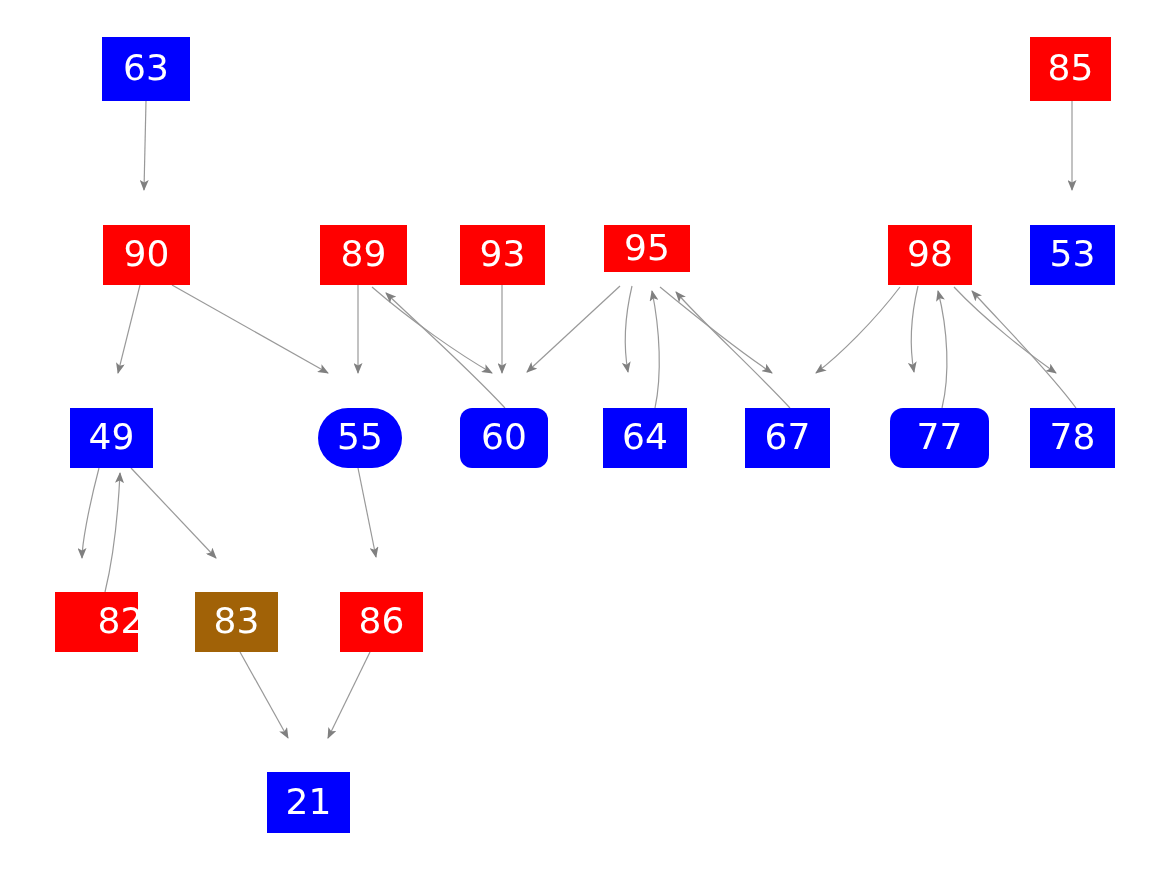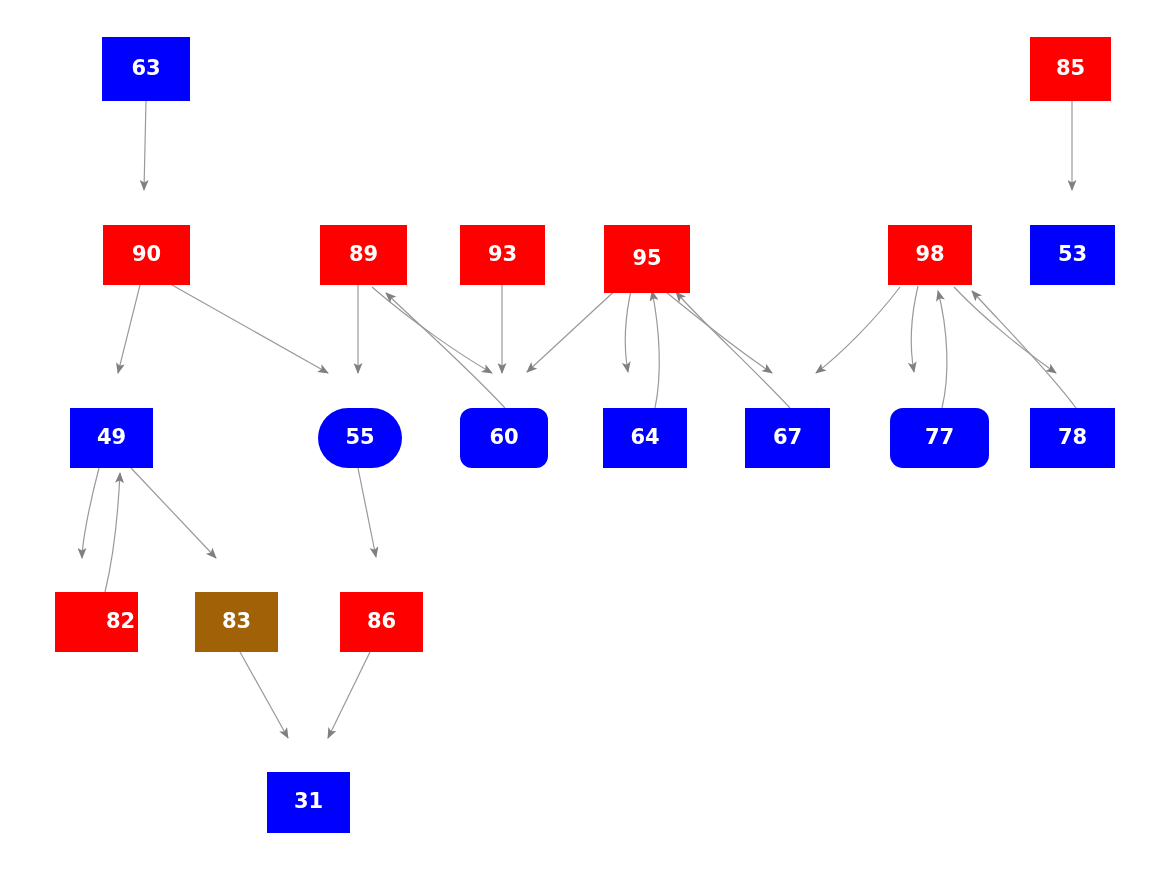--- a/index.html
+++ b/index.html
@@ -26,22 +26,22 @@
     height: 875px;
     pointer-events: none;
   }
   .node {
     position: absolute;
     display: flex;
     align-items: center;
     justify-content: center;
     color: #ffffff;
     font-family: "DejaVu Sans", "Liberation Sans", sans-serif;
-    font-size: 21px;
-    font-weight: 700;
+    font-size: 36px;
+    font-weight: 400;
     line-height: 1;
     letter-spacing: 0px;
     box-sizing: border-box;
     user-select: none;
   }
   .node-label {
     display: block;
     transform: translateY(-1px);
   }
 </style>
@@ -91,21 +91,21 @@
       </div>
       <div class="node" style="left: 103px; top: 225px; width: 87px; height: 60px; background: rgb(255, 0, 0);">
         <span class="node-label">90</span>
       </div>
       <div class="node" style="left: 320px; top: 225px; width: 87px; height: 60px; background: rgb(255, 0, 0);">
         <span class="node-label">89</span>
       </div>
       <div class="node" style="left: 460px; top: 225px; width: 85px; height: 60px; background: rgb(255, 0, 0);">
         <span class="node-label">93</span>
       </div>
-      <div class="node" style="left: 604px; top: 225px; width: 86px; height: 68px; background: rgb(255, 0, 0);">
+      <div class="node" style="left: 604px; top: 225px; width: 86px; height: 47px; background: rgb(255, 0, 0);">
         <span class="node-label">95</span>
       </div>
       <div class="node" style="left: 888px; top: 225px; width: 84px; height: 60px; background: rgb(255, 0, 0);">
         <span class="node-label">98</span>
       </div>
       <div class="node" style="left: 1030px; top: 225px; width: 85px; height: 60px; background: rgb(0, 0, 255);">
         <span class="node-label">53</span>
       </div>
       <div class="node" style="left: 70px; top: 408px; width: 83px; height: 60px; background: rgb(0, 0, 255);">
         <span class="node-label">49</span>
@@ -131,16 +131,16 @@
       <div class="node" style="left: 55px; top: 592px; width: 83px; height: 60px; background: rgb(255, 0, 0); padding-left: 48px;">
         <span class="node-label">82</span>
       </div>
       <div class="node" style="left: 195px; top: 592px; width: 83px; height: 60px; background: #a16207;">
         <span class="node-label">83</span>
       </div>
       <div class="node" style="left: 340px; top: 592px; width: 83px; height: 60px; background: rgb(255, 0, 0);">
         <span class="node-label">86</span>
       </div>
       <div class="node" style="left: 267px; top: 772px; width: 83px; height: 61px; background: rgb(0, 0, 255);">
-        <span class="node-label">31</span>
+        <span class="node-label">21</span>
       </div>
     </div>
 </div>
 
 </body></html>

